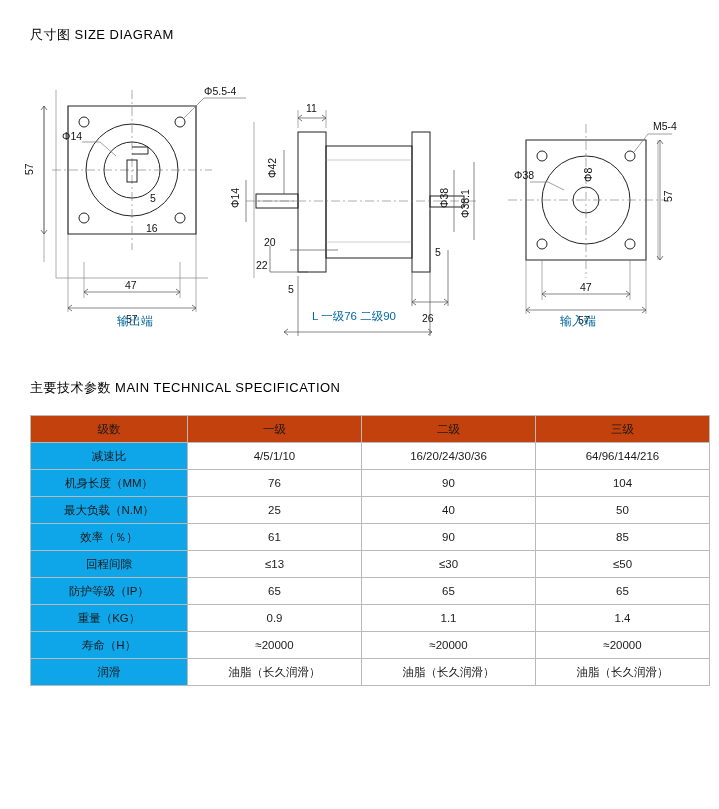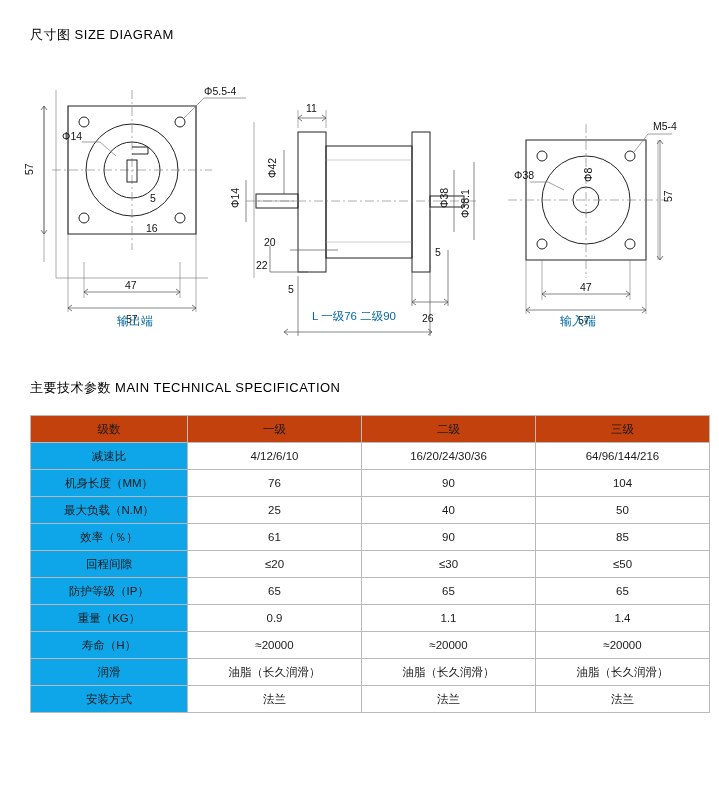--- a/index.html
+++ b/index.html
@@ -276,21 +276,21 @@
       <tbody>
         <tr class="head">
           <td class="rowhead">级数</td>
           <td class="val">一级</td>
           <td class="val">二级</td>
           <td class="val">三级</td>
         </tr>
 
         <tr>
           <td class="rowhead">减速比</td>
-          <td class="val">4/12/6/10</td>
+          <td class="val">4/5/1/10</td>
           <td class="val">16/20/24/30/36</td>
           <td class="val">64/96/144/216</td>
         </tr>
         <tr>
           <td class="rowhead">机身长度（MM）</td>
           <td class="val">76</td>
           <td class="val">90</td>
           <td class="val">104</td>
         </tr>
         <tr>
@@ -300,21 +300,21 @@
           <td class="val">50</td>
         </tr>
         <tr>
           <td class="rowhead">效率（％）</td>
           <td class="val">61</td>
           <td class="val">90</td>
           <td class="val">85</td>
         </tr>
         <tr>
           <td class="rowhead">回程间隙</td>
-          <td class="val">≤20</td>
+          <td class="val">≤13</td>
           <td class="val">≤30</td>
           <td class="val">≤50</td>
         </tr>
         <tr>
           <td class="rowhead">防护等级（IP）</td>
           <td class="val">65</td>
           <td class="val">65</td>
           <td class="val">65</td>
         </tr>
         <tr>
@@ -328,23 +328,17 @@
           <td class="val">≈20000</td>
           <td class="val">≈20000</td>
           <td class="val">≈20000</td>
         </tr>
         <tr>
           <td class="rowhead">润滑</td>
           <td class="val">油脂（长久润滑）</td>
           <td class="val">油脂（长久润滑）</td>
           <td class="val">油脂（长久润滑）</td>
         </tr>
-        <tr>
-          <td class="rowhead">安装方式</td>
-          <td class="val">法兰</td>
-          <td class="val">法兰</td>
-          <td class="val">法兰</td>
-        </tr>
       </tbody>
     </table>
   </div>
 
 </div>
 
 </body></html>

